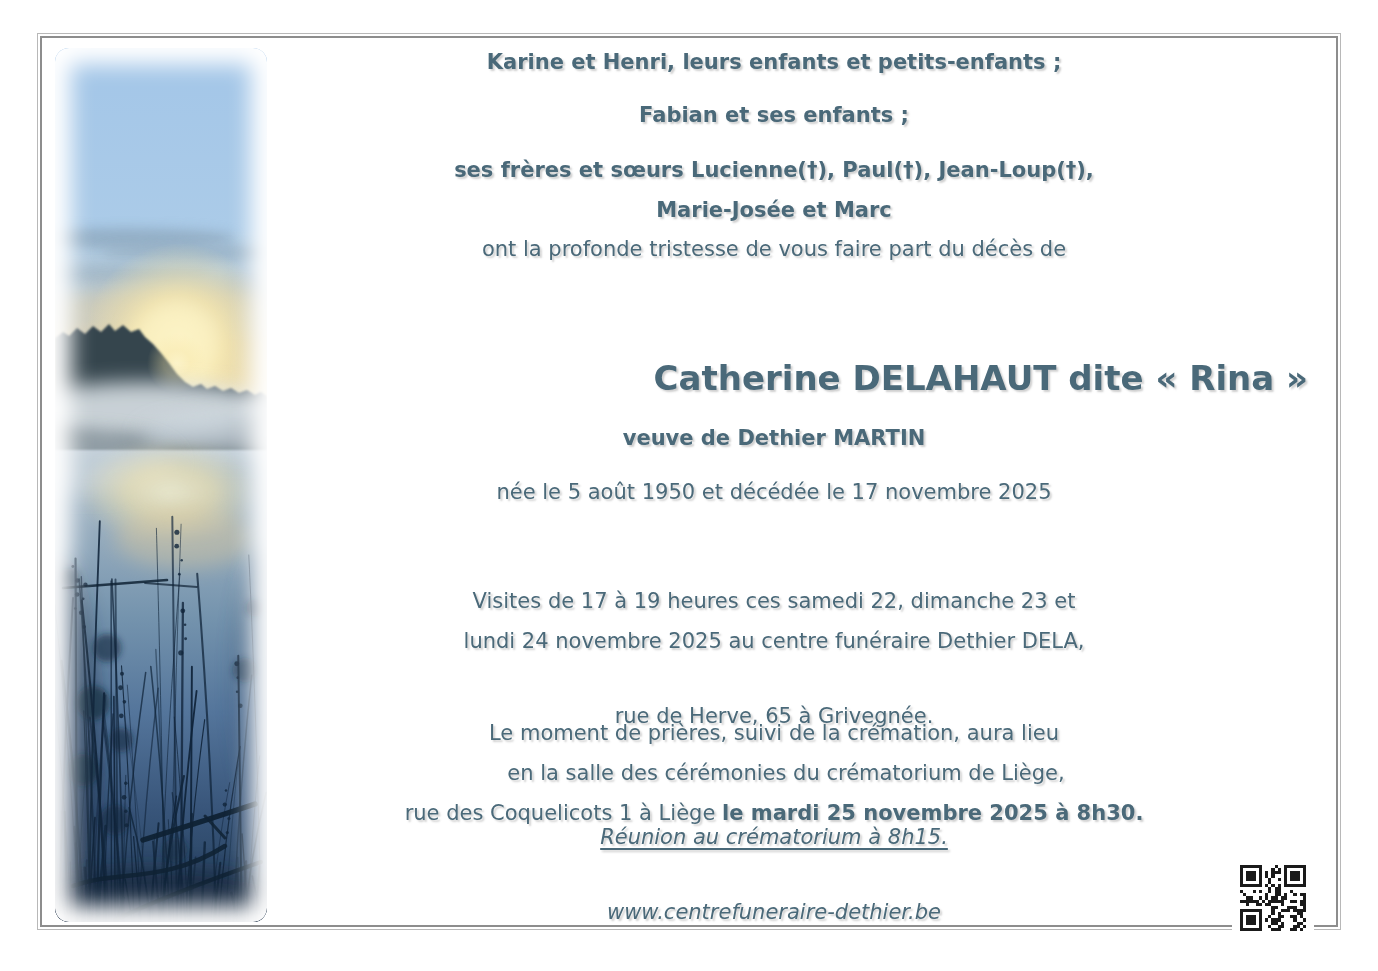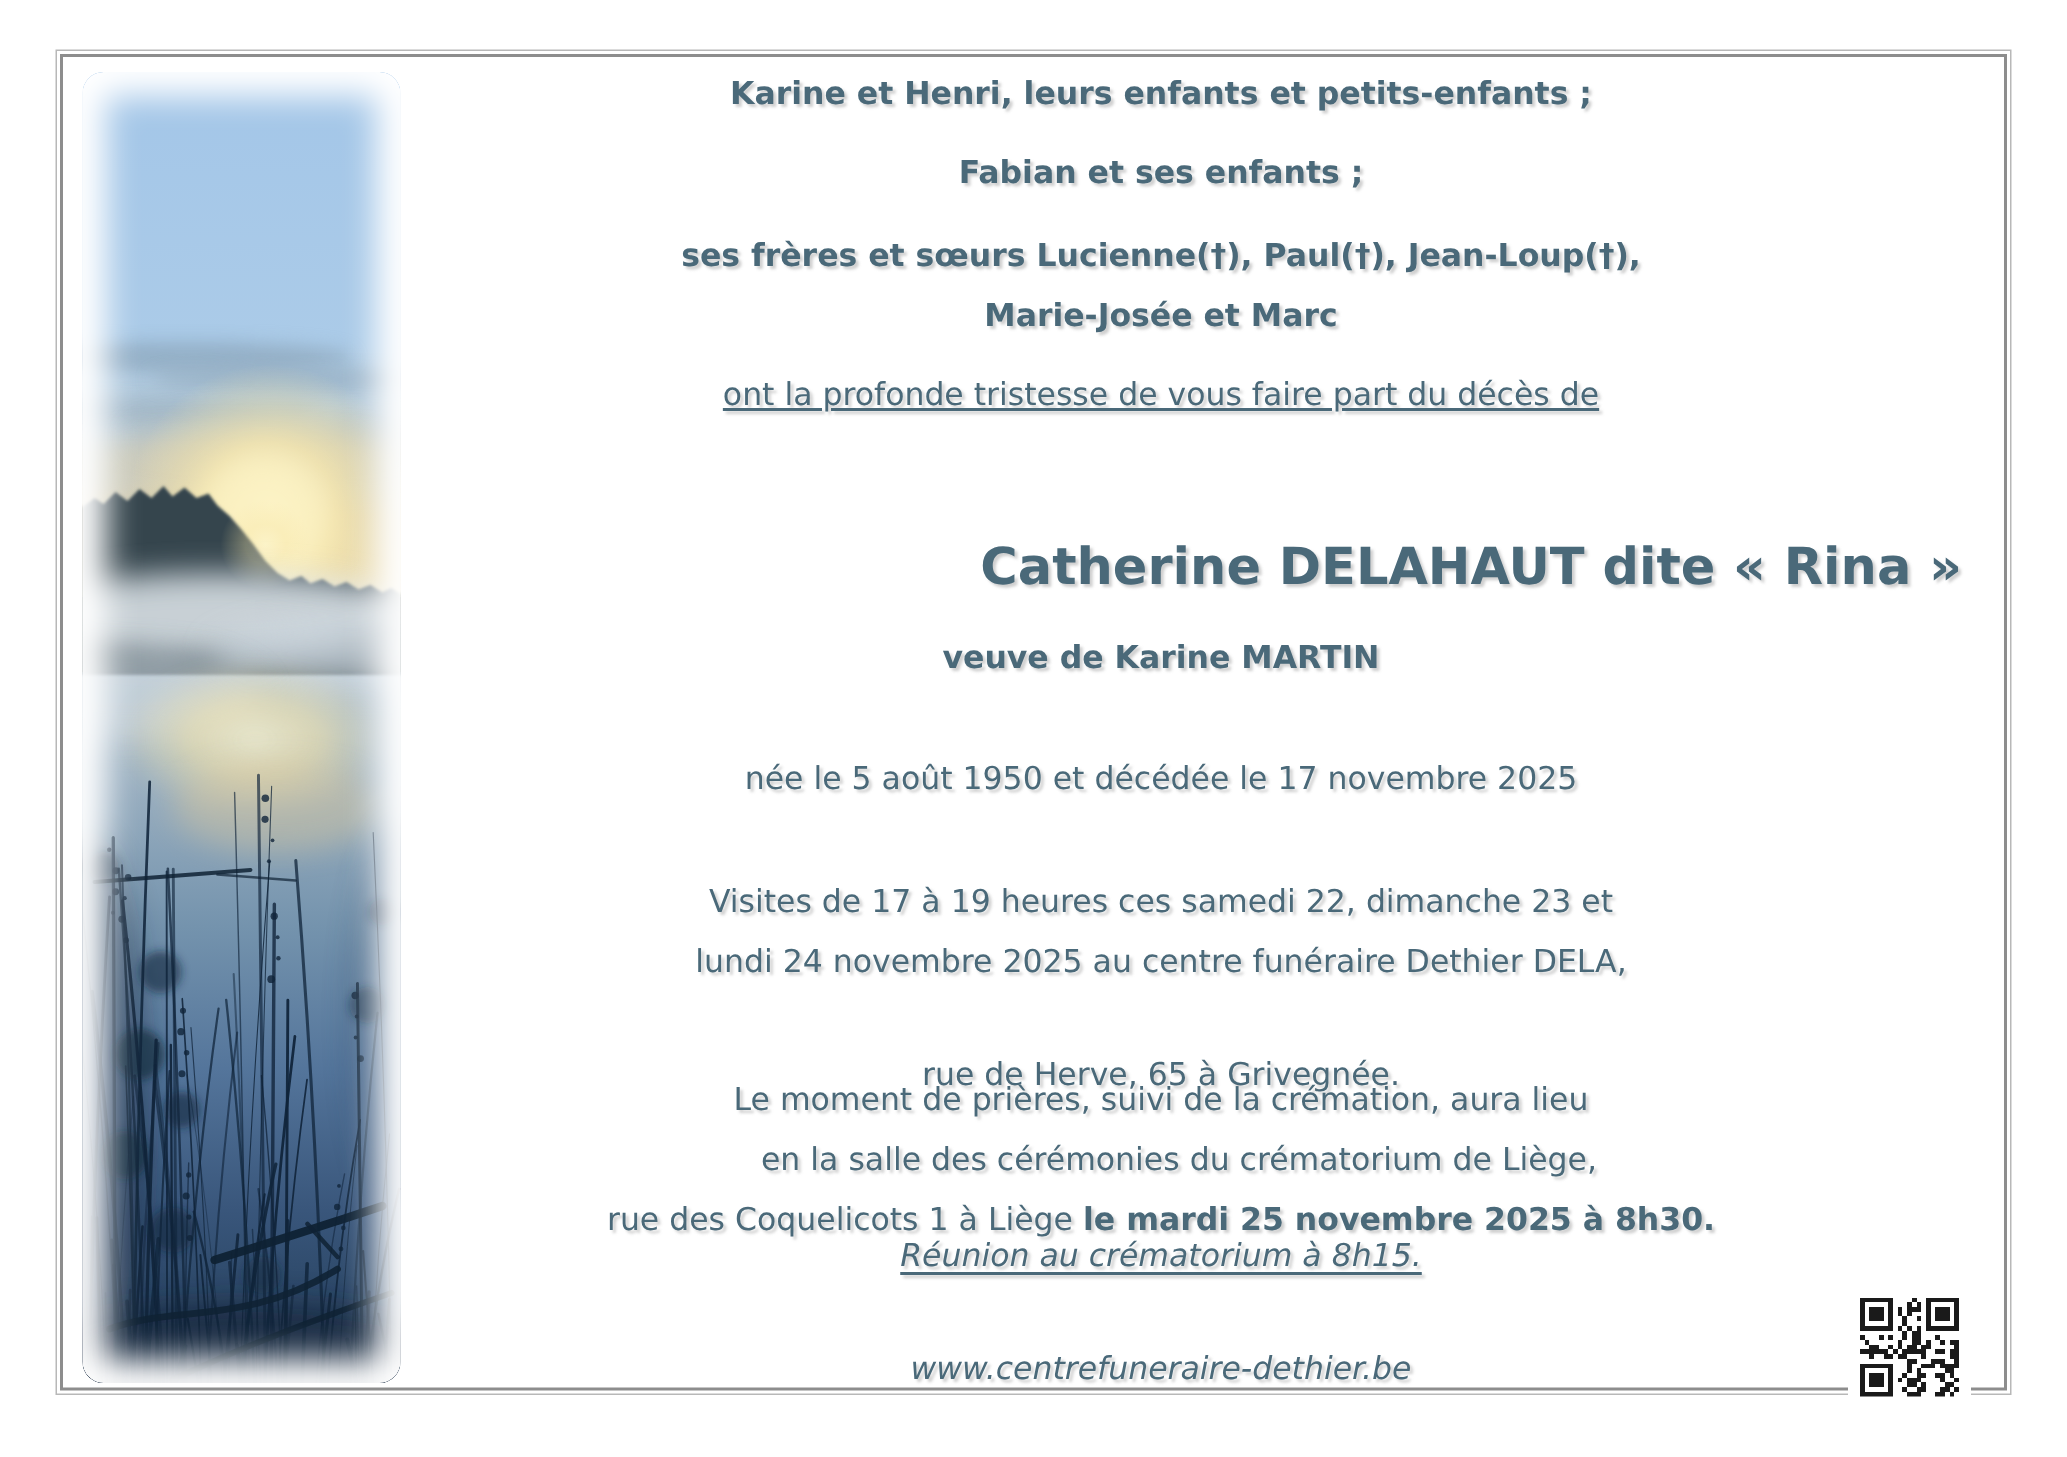--- a/index.html
+++ b/index.html
@@ -38,24 +38,24 @@
   }
   .b{font-weight:bold;}
   .name{font-size:34px;line-height:52px;font-weight:bold;text-align:right;}
   .underl{text-decoration:underline;text-underline-offset:4px;}
   .ital{font-style:italic;}
 
   .t-intro1{top:42px;}
   .t-intro2{top:95px;}
   .t-intro3a{top:150px;}
   .t-intro3b{top:190px;}
-  .t-announce{top:243px;text-decoration:underline;}
+  .t-announce{top:229px;}
   .t-name{top:352px;}
   .t-widow{top:418px;}
-  .t-dates{top:472px;margin-top:27px;}
+  .t-dates{top:472px;}
   .t-v1{top:581px;}
   .t-v2{top:621px;}
   .t-v3{top:696px;}
   .t-c1{top:713px;}
   .t-c2{top:753px;padding-left:24px;}
   .t-c3{top:793px;}
   .t-meet{top:817px;font-style:italic;}
   .t-web{top:892px;}
 
   
@@ -281,21 +281,21 @@
 </div>
 
 <div class="content">
   <div class="line b t-intro1">Karine et Henri, leurs enfants et petits-enfants ;</div>
   <div class="line b t-intro2">Fabian et ses enfants ;</div>
   <div class="line b t-intro3a">ses frères et sœurs Lucienne(†), Paul(†), Jean-Loup(†),</div>
   <div class="line b t-intro3b">Marie-Josée et Marc</div>
   <div class="line t-announce">ont la profonde tristesse de vous faire part du décès de</div>
 
   <div class="line name t-name">Catherine DELAHAUT dite « Rina »</div>
-  <div class="line b t-widow">veuve de Karine MARTIN</div>
+  <div class="line b t-widow">veuve de Dethier MARTIN</div>
   <div class="line t-dates">née le 5 août 1950 et décédée le 17 novembre 2025</div>
 
   <div class="line t-v1">Visites de 17 à 19 heures ces samedi 22, dimanche 23 et</div>
   <div class="line t-v2">lundi 24 novembre 2025 au centre funéraire Dethier DELA,</div>
   <div class="line t-v3">rue de Herve, 65 à Grivegnée.</div>
 
   <div class="line t-c1">Le moment de prières, suivi de la crémation, aura lieu</div>
   <div class="line t-c2">en la salle des cérémonies du crématorium de Liège,</div>
   <div class="line t-c3">
     <span>rue des Coquelicots 1 à Liège</span>

